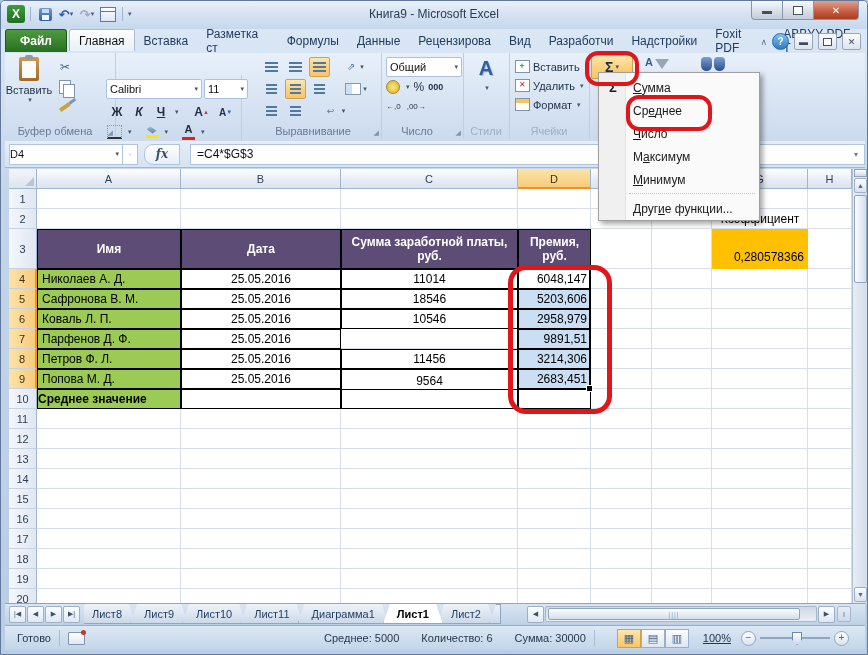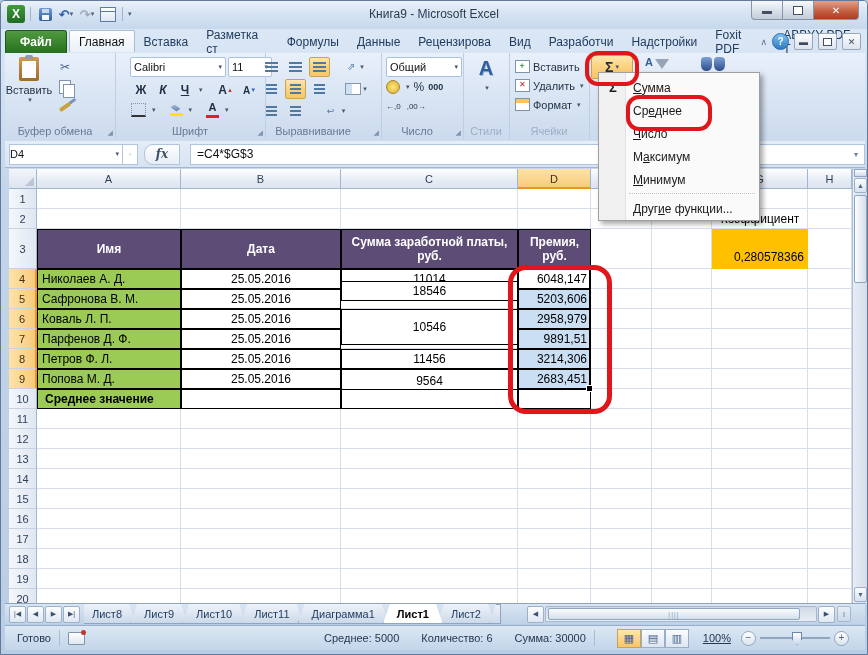--- a/index.html
+++ b/index.html
@@ -31,21 +31,21 @@
   .winbtns{position:absolute;right:8px;top:0;display:flex;}
   .wbtn{height:18px;border:1px solid #8695aa;border-top:none;display:flex;align-items:center;justify-content:center;
         background:linear-gradient(#f7fafc,#d6dde7 60%,#c3ccd9);color:#44505f;font-size:10px;}
   .wbtn.min{width:30px;border-radius:0 0 0 4px;}
   .wbtn.res{width:30px;border-left:none;}
   .wbtn.close{width:44px;border-left:none;border-radius:0 0 4px 0;
         background:linear-gradient(#e2a08c,#c35b3e 60%,#ad3c22);color:#fff;font-weight:bold;}
   .res-ic{width:8px;height:7px;border:1px solid #44505f;position:relative;background:#fff;}
 
   
-  .tabrow{position:absolute;left:4px;top:28px;width:860px;height:24px;display:flex;align-items:center;}
+  .tabrow{position:absolute;left:4px;top:28px;width:860px;height:24px;display:flex;align-items:flex-start;}
   .filetab{height:22px;padding:0 14px;margin-right:2px;border-radius:3px 3px 0 0;
      background:linear-gradient(#4f9a40,#27701f);color:#fff;font-weight:bold;
      display:flex;align-items:center;border:1px solid #1d5c18;border-bottom:none;}
   .rtab{height:21px;padding:0 9px;display:flex;align-items:center;color:#203c5e;font-size:12px;}
   .rtab.active{background:linear-gradient(#fdfeff,#e9f0f9);border:1px solid #a9bcd4;border-bottom:none;
      border-radius:2px 2px 0 0;color:#111;}
   .tabrow-right{position:absolute;right:6px;top:32px;display:flex;align-items:center;gap:5px;}
   .collapse-ic{color:#5c7396;font-size:9px;}
   .help-ic{width:15px;height:15px;border-radius:50%;background:linear-gradient(#7ec2ef,#2f7bc4);
      color:#fff;font-weight:bold;font-size:10px;display:flex;align-items:center;justify-content:center;border:1px solid #2a6aa8;}
@@ -137,21 +137,21 @@
      border-right:1px solid #9eb6ce;border-bottom:1px solid #9eb6ce;box-sizing:border-box;}
   .corner::after{content:"";position:absolute;right:2px;bottom:2px;border-left:9px solid transparent;border-bottom:9px solid #b9c6d6;}
   .rh{position:absolute;left:0;width:28px;background:linear-gradient(90deg,#f4f7fb,#e0e7f2);
      border-right:1px solid #9eb6ce;border-bottom:1px solid #c6d2e2;
      text-align:center;font-size:11px;color:#2f3e58;box-sizing:border-box;display:flex;align-items:center;justify-content:center;}
   .rh.sel{background:linear-gradient(90deg,#fde3a7,#f8cb7c);border-right:2px solid #ef9226;color:#412f12;}
   .cell{position:absolute;border-right:1px solid #d7dee9;border-bottom:1px solid #d7dee9;box-sizing:border-box;background:#fff;}
   .tc{position:absolute;border:1px solid #000;box-sizing:border-box;display:flex;align-items:center;font-size:12px;color:#000;background:#fff;}
   .tc.th{background:#5d4d76;color:#fff;font-weight:bold;justify-content:center;text-align:center;line-height:1.2;padding:0 2px;}
   .tc.green{background:#9ccb55;padding-left:4px;}
-  .tc.foot{background:#9ccb55;font-weight:bold;padding-left:7px;}
+  .tc.foot{background:#9ccb55;font-weight:bold;padding-left:0;}
   .tc.mid{justify-content:center;}
   .tc.right{justify-content:flex-end;padding-right:3px;}
   .tc.selblue{background:#cbdff4;}
   .rangebox{position:absolute;border:2px solid #000;box-sizing:border-box;pointer-events:none;}
   .rangebox::after{content:"";position:absolute;right:-4px;bottom:-4px;width:5px;height:5px;background:#000;border:1px solid #fff;}
   .coef-label{position:absolute;display:flex;align-items:center;justify-content:center;font-size:12px;color:#000;}
   .coef-val{position:absolute;background:#ffc000;display:flex;align-items:flex-end;justify-content:flex-end;
      padding:0 4px 5px 0;font-size:12px;color:#000;box-sizing:border-box;}
 
   
@@ -289,21 +289,21 @@
             <span class="copy-ic"></span>
           </div>
         <div class="mbtn">
             <span class="brush-ic"></span>
           </div>
       </div>
       <div class="glabel2">Буфер обмена</div>
       <div class="dlg">◢</div>
     </div>
 
-    <div class="rgroup" style="left:120px;width:140px;">
+    <div class="rgroup" style="left:96px;width:140px;margin-top:22px;">
       <div class="abs selrow" style="left:5px;top:4px;">
         <div class="combo" style="width:88px;">
             <span>Calibri</span>
             <span class="dd">▾</span>
           </div>
         <div class="combo" style="width:36px;">
             <span>11</span>
             <span class="dd">▾</span>
           </div>
       </div>
@@ -660,25 +660,25 @@
       <div class="tc th" style="left: 28px; top: 60px; width: 144px; height: 40px;">Имя</div>
       <div class="tc th" style="left: 172px; top: 60px; width: 160px; height: 40px;">Дата</div>
       <div class="tc th" style="left: 332px; top: 60px; width: 177px; height: 40px;">Сумма заработной платы, руб.</div>
       <div class="tc th" style="left: 509px; top: 60px; width: 73px; height: 40px;">Премия, руб.</div>
       <div class="tc green" style="left: 28px; top: 100px; width: 144px; height: 20px;">Николаев А. Д.</div>
       <div class="tc mid" style="left: 172px; top: 100px; width: 160px; height: 20px;">25.05.2016</div>
       <div class="tc mid" style="left: 332px; top: 100px; width: 177px; height: 20px;">11014</div>
       <div class="tc right" style="left: 509px; top: 100px; width: 73px; height: 20px;">6048,147</div>
       <div class="tc green" style="left: 28px; top: 120px; width: 144px; height: 20px;">Сафронова В. М.</div>
       <div class="tc mid" style="left: 172px; top: 120px; width: 160px; height: 20px;">25.05.2016</div>
-      <div class="tc mid" style="left: 332px; top: 112px; width: 177px; height: 20px;">18546</div>
+      <div class="tc mid" style="left: 332px; top: 120px; width: 177px; height: 20px;">18546</div>
       <div class="tc right selblue" style="left: 509px; top: 120px; width: 73px; height: 20px;">5203,606</div>
       <div class="tc green" style="left: 28px; top: 140px; width: 144px; height: 20px;">Коваль Л. П.</div>
       <div class="tc mid" style="left: 172px; top: 140px; width: 160px; height: 20px;">25.05.2016</div>
-      <div class="tc mid" style="left: 332px; top: 140px; width: 177px; height: 36px;">10546</div>
+      <div class="tc mid" style="left: 332px; top: 140px; width: 177px; height: 20px;">10546</div>
       <div class="tc right selblue" style="left: 509px; top: 140px; width: 73px; height: 20px;">2958,979</div>
       <div class="tc green" style="left: 28px; top: 160px; width: 144px; height: 20px;">Парфенов Д. Ф.</div>
       <div class="tc mid" style="left: 172px; top: 160px; width: 160px; height: 20px;">25.05.2016</div>
       <div class="tc right selblue" style="left: 509px; top: 160px; width: 73px; height: 20px;">9891,51</div>
       <div class="tc green" style="left: 28px; top: 180px; width: 144px; height: 20px;">Петров Ф. Л.</div>
       <div class="tc mid" style="left: 172px; top: 180px; width: 160px; height: 20px;">25.05.2016</div>
       <div class="tc mid" style="left: 332px; top: 180px; width: 177px; height: 20px;">11456</div>
       <div class="tc right selblue" style="left: 509px; top: 180px; width: 73px; height: 20px;">3214,306</div>
       <div class="tc green" style="left: 28px; top: 200px; width: 144px; height: 20px;">Попова М. Д.</div>
       <div class="tc mid" style="left: 172px; top: 200px; width: 160px; height: 20px;">25.05.2016</div>

